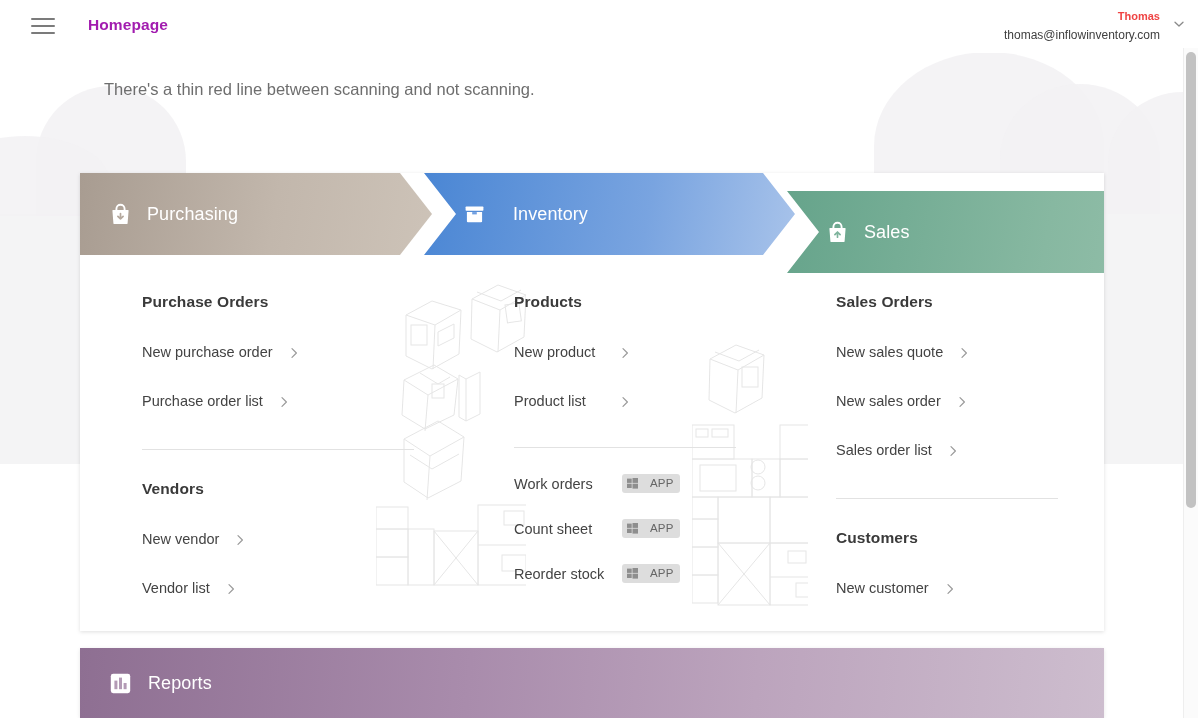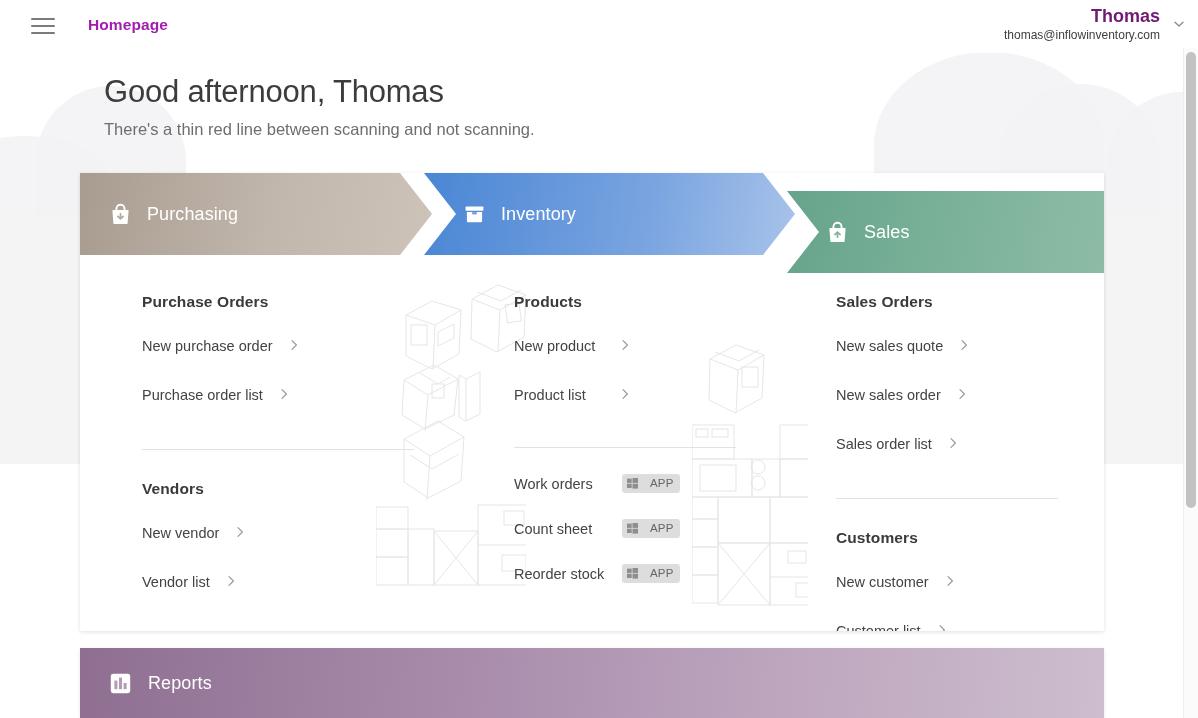--- a/index.html
+++ b/index.html
@@ -81,23 +81,23 @@
     cursor: pointer;
   }
 
   .user-block {
     position: absolute;
     right: 38px; top: 8px;
     text-align: right;
     cursor: pointer;
   }
   .user-name {
-    font-size: 18px;
+    font-size: 11px;
     font-weight: bold;
-    color: #701a75;
+    color: #ef4444;
     line-height: 16px;
   }
   .user-email {
     font-size: 12px;
     color: #404040;
     line-height: 16px;
     margin-top: 3px;
   }
   .user-caret {
     position: absolute;
@@ -156,20 +156,21 @@
     background: linear-gradient(100deg, #a89c91 0%, #c2b7ac 55%, #cdc3b8 100%);
     clip-path: polygon(0 0, calc(100% - 32px) 0, 100% 50%, calc(100% - 32px) 100%, 0 100%);
     z-index: 3;
   }
   .seg-inventory {
     width: 371px;
     margin-left: -8px;
     background: linear-gradient(100deg, #4a86d4 0%, #79a4e0 60%, #a8c3ea 100%);
     clip-path: polygon(0 0, calc(100% - 32px) 0, 100% 50%, calc(100% - 32px) 100%, 0 100%, 32px 50%);
     z-index: 2;
+    gap: 12px;
   }
   .seg-sales {
     flex: 1;
     margin-left: -8px;
     background: linear-gradient(100deg, #66a48b 0%, #87b8a1 55%, #9cc4b1 100%);
     clip-path: polygon(0 0, 100% 0, 100% 100%, 0 100%, 32px 50%);
     z-index: 1;
     margin-top: 18px;
   }
   .seg-icon {
@@ -214,21 +215,21 @@
   .col-title {
     font-size: 15.5px;
     font-weight: bold;
     color: #3a3a3a;
     margin-top: 38px;
     letter-spacing: .1px;
   }
 
   .link-row {
     display: flex;
-    align-items: flex-start;
+    align-items: flex-end;
     height: 22px;
     margin-top: 27px;
     cursor: pointer;
     width: fit-content;
   }
   .link-text {
     font-size: 14.5px;
     color: #434343;
     white-space: nowrap;
   }
@@ -346,21 +347,20 @@
       <div class="user-email">thomas@inflowinventory.com</div>
     </div>
     <div class="user-caret">
       <svg viewBox="0 0 14 14" width="14" height="14">
           <path d="M3 5.2 L7 9 L11 5.2" fill="none" stroke="#8a8a8a" stroke-width="1.3" stroke-linecap="round" stroke-linejoin="round"></path>
         </svg>
     </div>
   </div>
 
   <div class="greeting">
-    <div class="greeting-title">Good afternoon, Thomas</div>
     <div class="greeting-sub">There's a thin red line between scanning and not scanning.</div>
   </div>
 
   <div class="card">
 
     <div class="banner">
 
       <div class="seg seg-purchasing">
         <span class="seg-icon">
           <svg viewBox="0 0 25 25">

